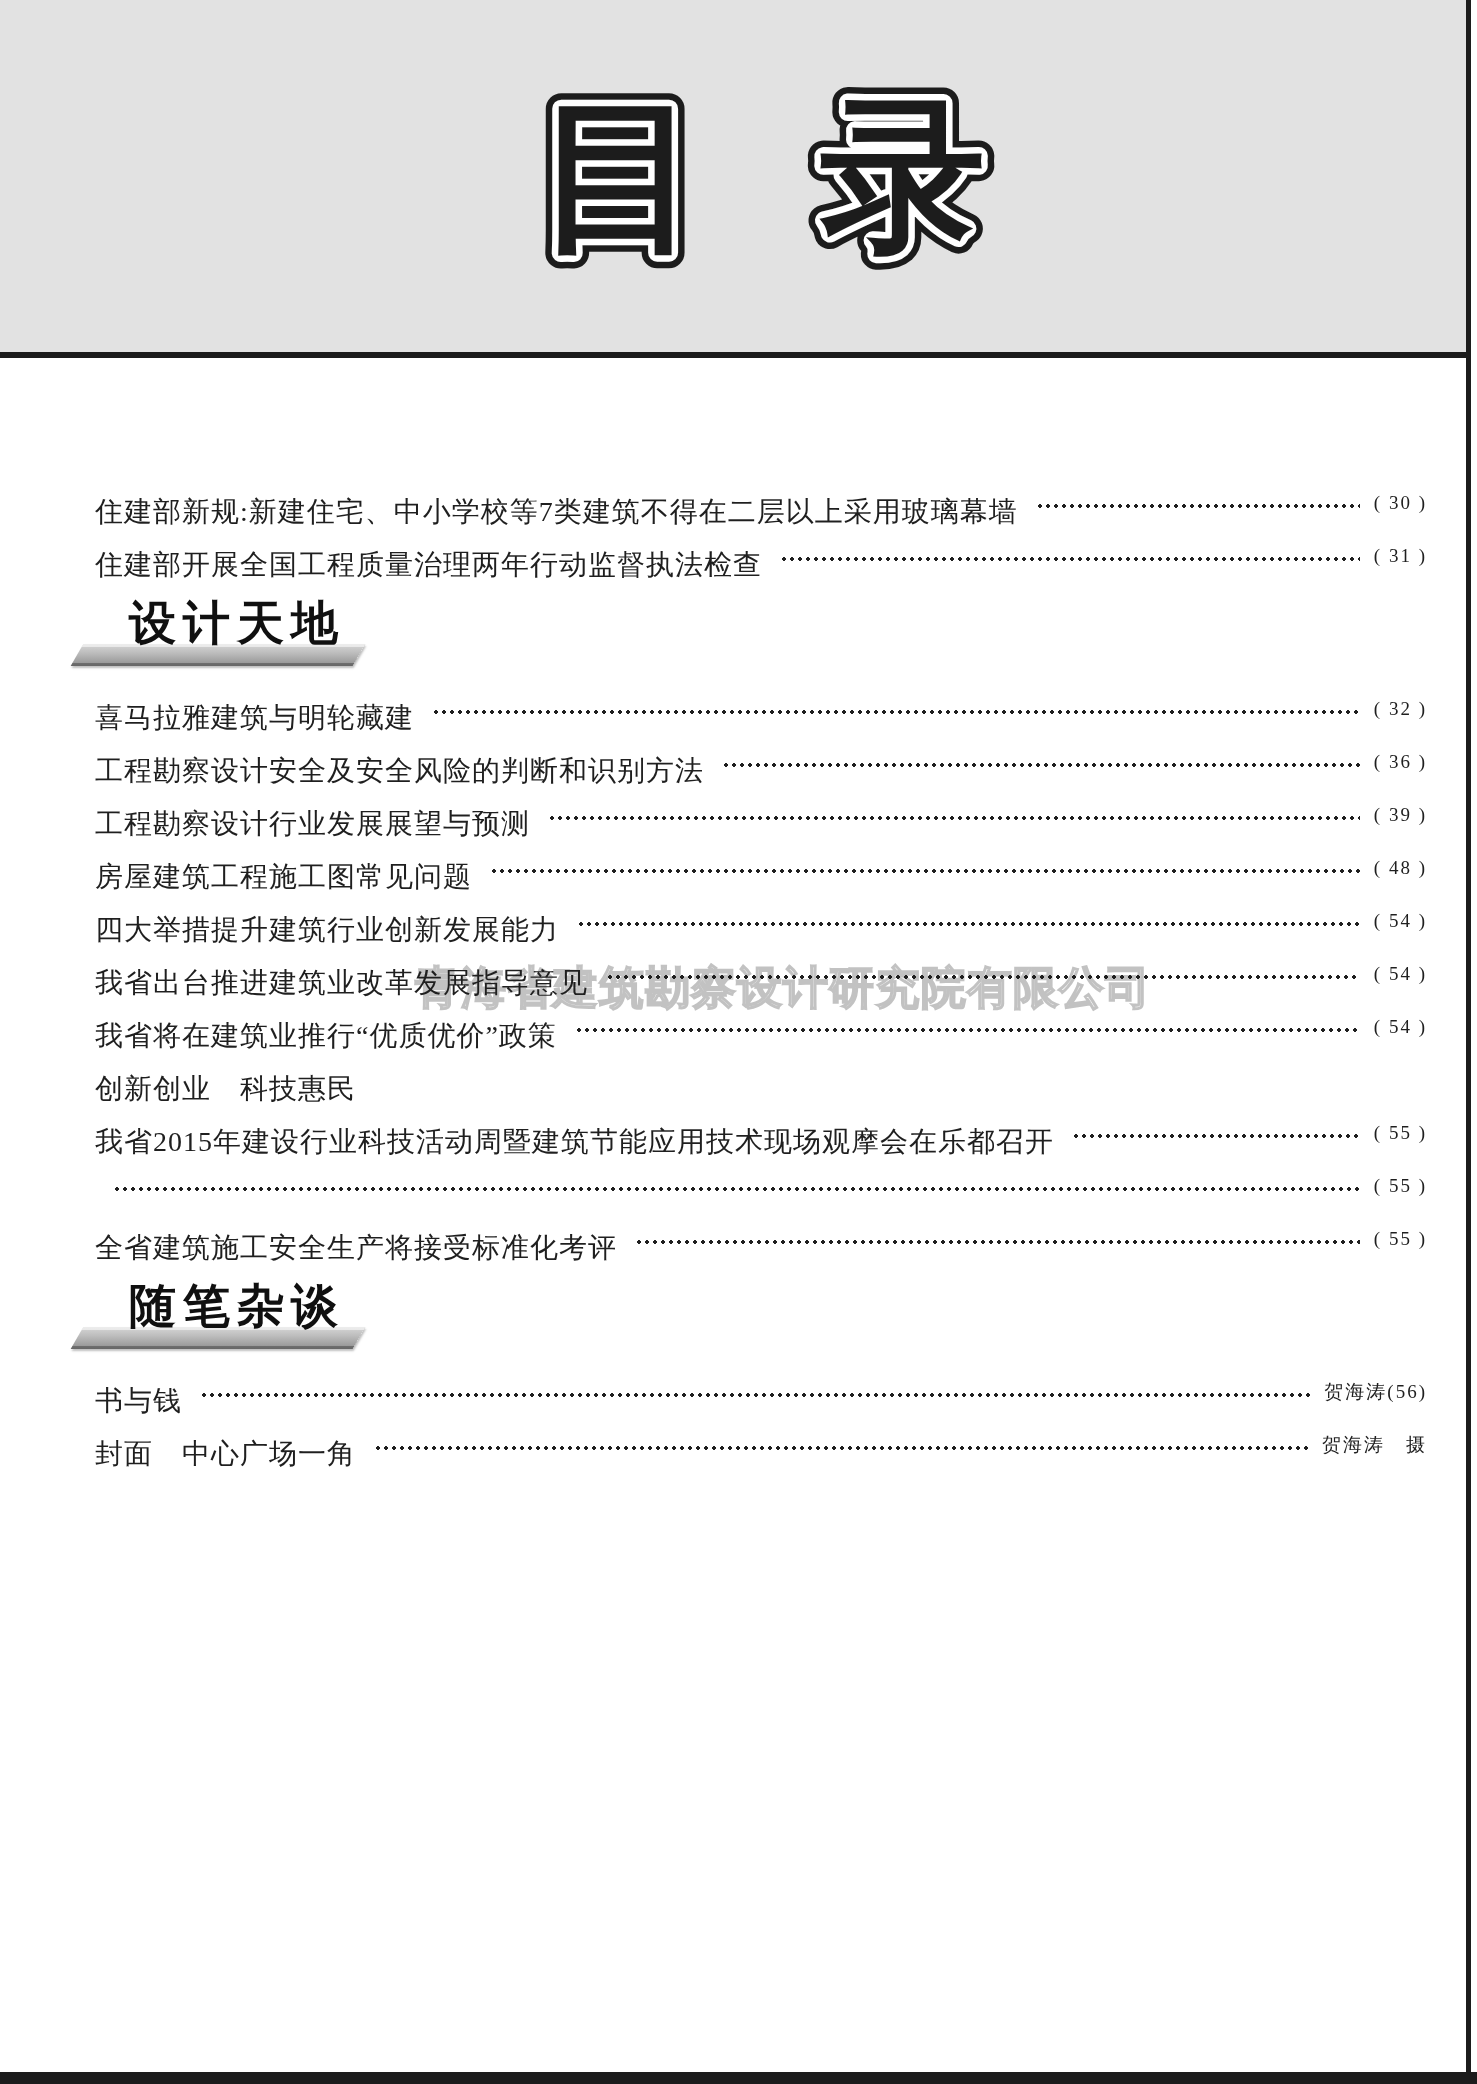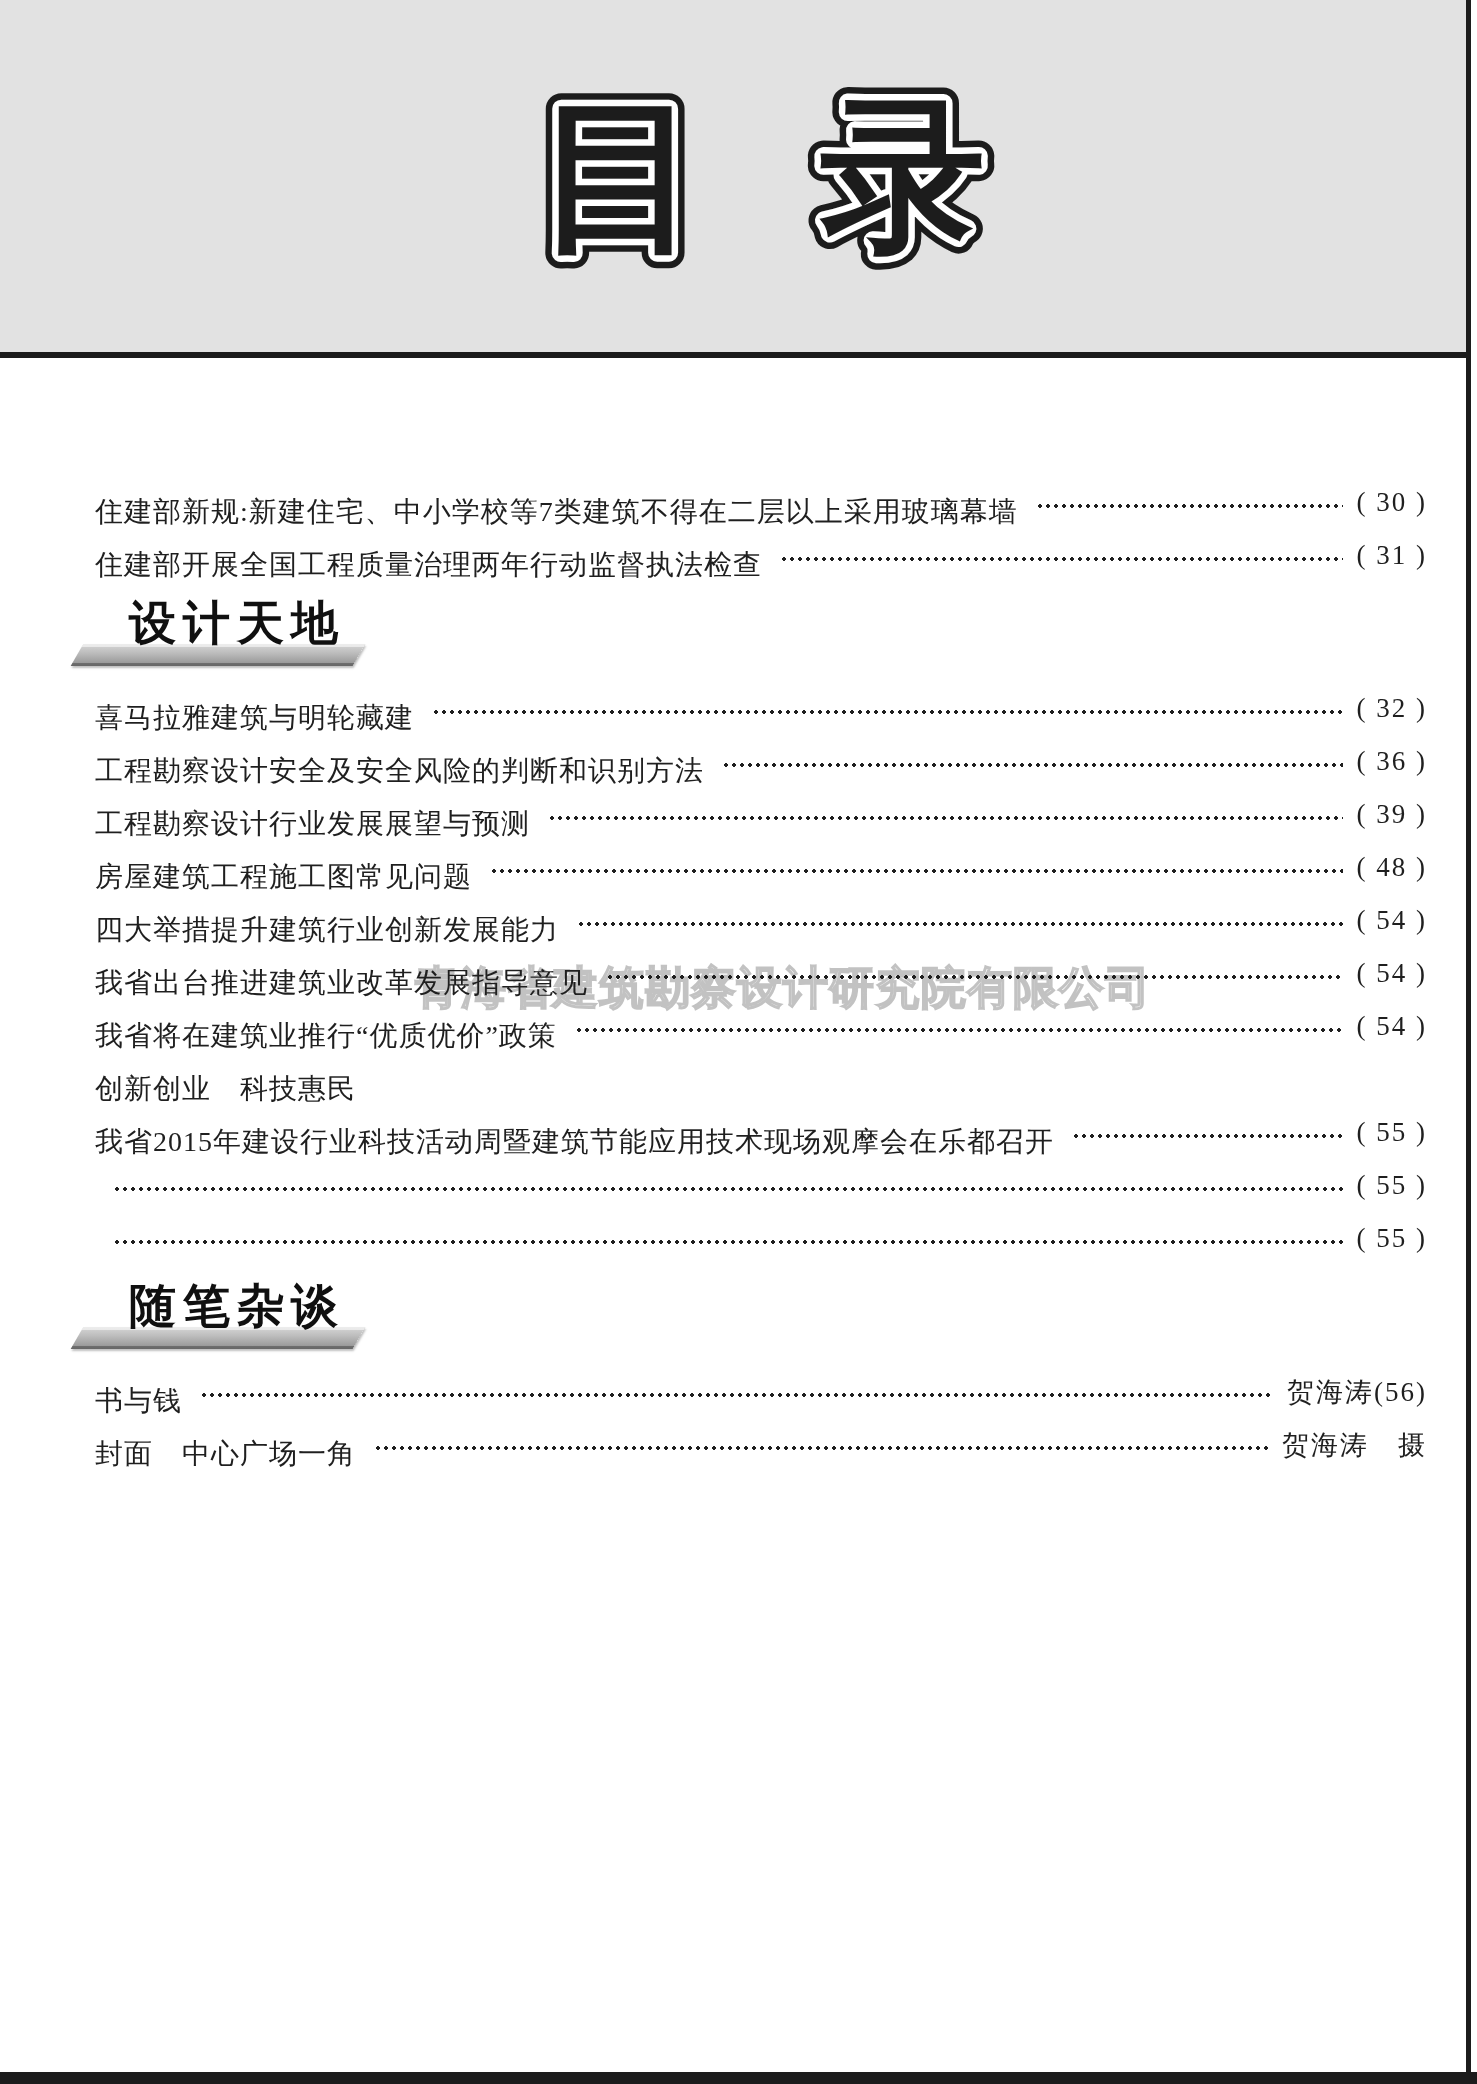--- a/index.html
+++ b/index.html
@@ -31,21 +31,21 @@
     padding:118px 40px 0 95px;z-index:1;
   }
   .row{display:flex;align-items:center;height:53px;font-size:28px;}
   .row .t{white-space:nowrap;letter-spacing:1px;color:var(--text,#1f1f1f);margin-top:19px;}
   .row .dots{
     flex:1 1 auto;height:6px;margin:6px 14px 0 18px;
     background-image:radial-gradient(circle, var(--text,#1f1f1f) 1.6px, transparent 1.7px);
     background-size:8px 6px;background-repeat:repeat-x;background-position:left center;
   }
   .row .dots.hidden{visibility:hidden;}
-  .row .pn{white-space:nowrap;letter-spacing:2px;font-size:27px;}
+  .row .pn{white-space:nowrap;letter-spacing:2px;font-size:19px;}
   
   .sec{margin:14px 0 16px;}
   .sec-inner{position:relative;display:inline-block;padding:0 14px 16px 34px;}
   .sec-text{
     position:relative;z-index:1;font-size:47px;line-height:54px;font-weight:bold;
     letter-spacing:7px;color:#101010;font-family:Liberation Sans, sans-serif;
   }
   .platform{
     position:absolute;left:-18px;right:0;bottom:0;height:22px;
     transform:skewX(-30deg);
@@ -132,20 +132,21 @@
       <div class="row">
         <span class="t">我省2015年建设行业科技活动周暨建筑节能应用技术现场观摩会在乐都召开</span>
         <span class="dots"></span>
         <span class="pn">( 55 )</span>
       </div>
       <div class="row">
         <span class="dots"></span>
         <span class="pn">( 55 )</span>
       </div>
       <div class="row">
+        <span class="t">全省建筑施工安全生产将接受标准化考评</span>
         <span class="dots"></span>
         <span class="pn">( 55 )</span>
       </div>
       <div class="sec"><div class="sec-inner"><div class="platform"></div><span class="sec-text">随笔杂谈</span></div></div>
       <div class="row">
         <span class="t">书与钱</span>
         <span class="dots"></span>
         <span class="pn">贺海涛(56)</span>
       </div>
       <div class="row">

